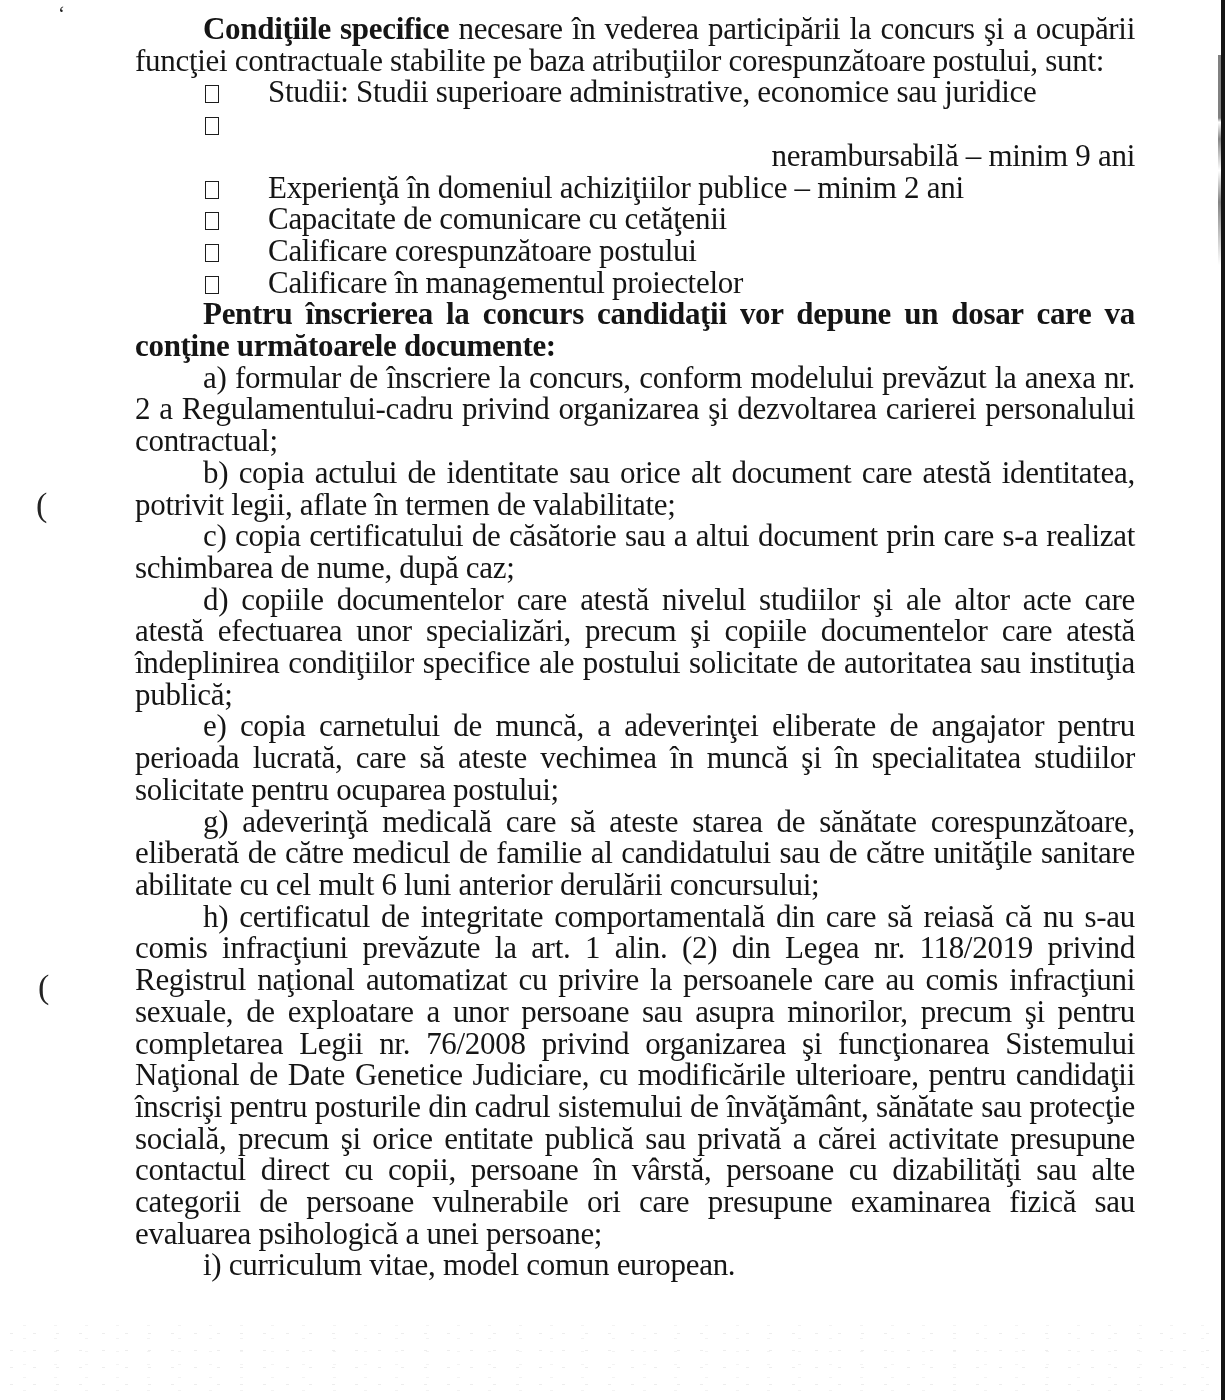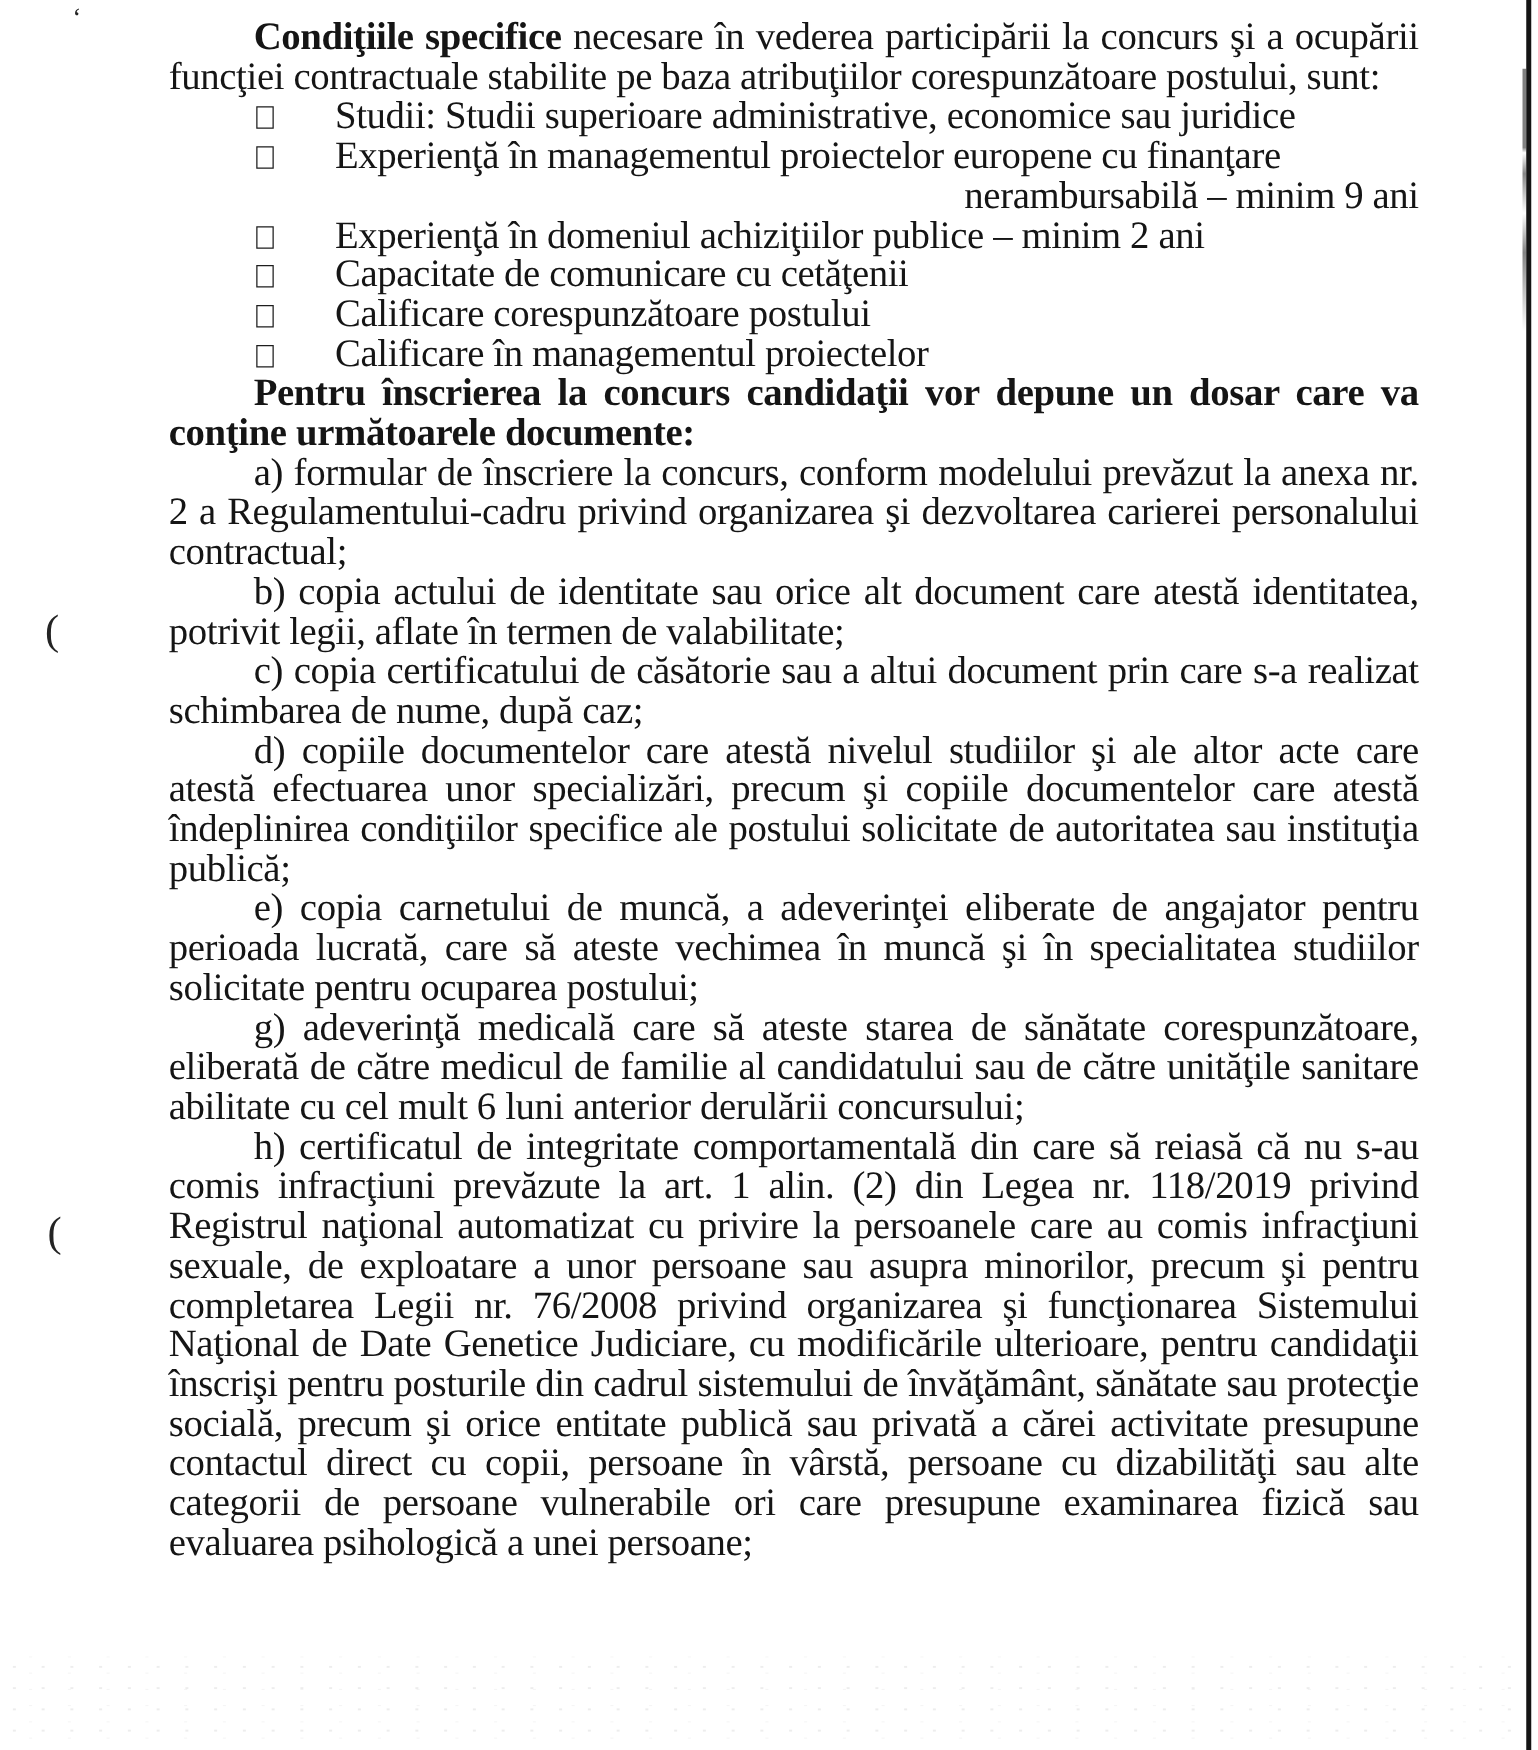--- a/index.html
+++ b/index.html
@@ -69,21 +69,21 @@
 
   <div class="content">
 
     <p><span class="b">Condiţiile specifice</span><span> necesare în vederea participării la concurs şi a ocupării funcţiei contractuale stabilite pe baza atribuţiilor corespunzătoare postului, sunt:</span></p>
 
     <div>
       <div class="row">
         <span class="cb"></span><span>Studii: Studii superioare administrative, economice sau juridice</span>
       </div>
       <div class="row">
-        <span class="cb"></span><span>Experienţă în managementul proiectelor europene cu finanţare</span>
+        <span class="cb"></span>
       </div>
       <div class="cont">nerambursabilă – minim 9 ani</div>
       <div class="row">
         <span class="cb"></span><span>Experienţă în domeniul achiziţiilor publice – minim 2 ani</span>
       </div>
       <div class="row">
         <span class="cb"></span><span>Capacitate de comunicare cu cetăţenii</span>
       </div>
       <div class="row">
         <span class="cb"></span><span>Calificare corespunzătoare postului</span>
@@ -95,19 +95,20 @@
 
     <p class="b gap">Pentru înscrierea la concurs candidaţii vor depune un dosar care va conţine următoarele documente:</p>
 
     <p class="gap">a) formular de înscriere la concurs, conform modelului prevăzut la anexa nr. 2 a Regulamentului-cadru privind organizarea şi dezvoltarea carierei personalului contractual;</p>
     <p>b) copia actului de identitate sau orice alt document care atestă identitatea, potrivit legii, aflate în termen de valabilitate;</p>
     <p>c) copia certificatului de căsătorie sau a altui document prin care s-a realizat schimbarea de nume, după caz;</p>
     <p>d) copiile documentelor care atestă nivelul studiilor şi ale altor acte care atestă efectuarea unor specializări, precum şi copiile documentelor care atestă îndeplinirea condiţiilor specifice ale postului solicitate de autoritatea sau instituţia publică;</p>
     <p>e) copia carnetului de muncă, a adeverinţei eliberate de angajator pentru perioada lucrată, care să ateste vechimea în muncă şi în specialitatea studiilor solicitate pentru ocuparea postului;</p>
     <p>g) adeverinţă medicală care să ateste starea de sănătate corespunzătoare, eliberată de către medicul de familie al candidatului sau de către unităţile sanitare abilitate cu cel mult 6 luni anterior derulării concursului;</p>
     <p>h) certificatul de integritate comportamentală din care să reiasă că nu s-au comis infracţiuni prevăzute la art. 1 alin. (2) din Legea nr. 118/2019 privind Registrul naţional automatizat cu privire la persoanele care au comis infracţiuni sexuale, de exploatare a unor persoane sau asupra minorilor, precum şi pentru completarea Legii nr. 76/2008 privind organizarea şi funcţionarea Sistemului Naţional de Date Genetice Judiciare, cu modificările ulterioare, pentru candidaţii înscrişi pentru posturile din cadrul sistemului de învăţământ, sănătate sau protecţie socială, precum şi orice entitate publică sau privată a cărei activitate presupune contactul direct cu copii, persoane în vârstă, persoane cu dizabilităţi sau alte categorii de persoane vulnerabile ori care presupune examinarea fizică sau evaluarea psihologică a unei persoane;</p>
+    <p>i) curriculum vitae, model comun european.</p>
 
   </div>
 
   <div class="noise"></div>
   <div class="edge-line"></div>
 
 </div>
 
 </body></html>

